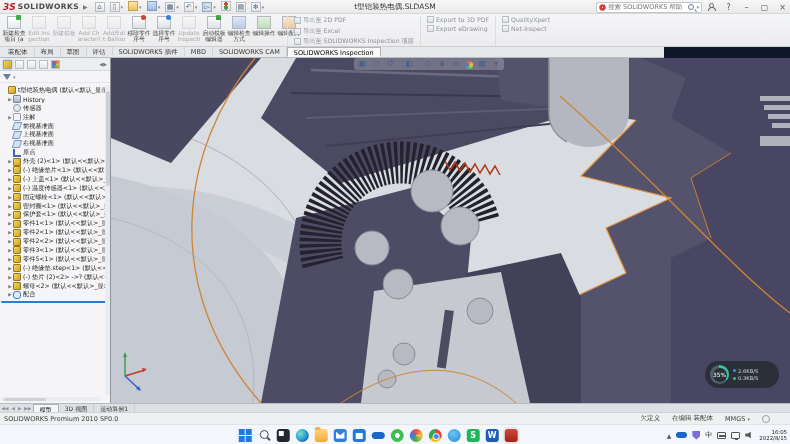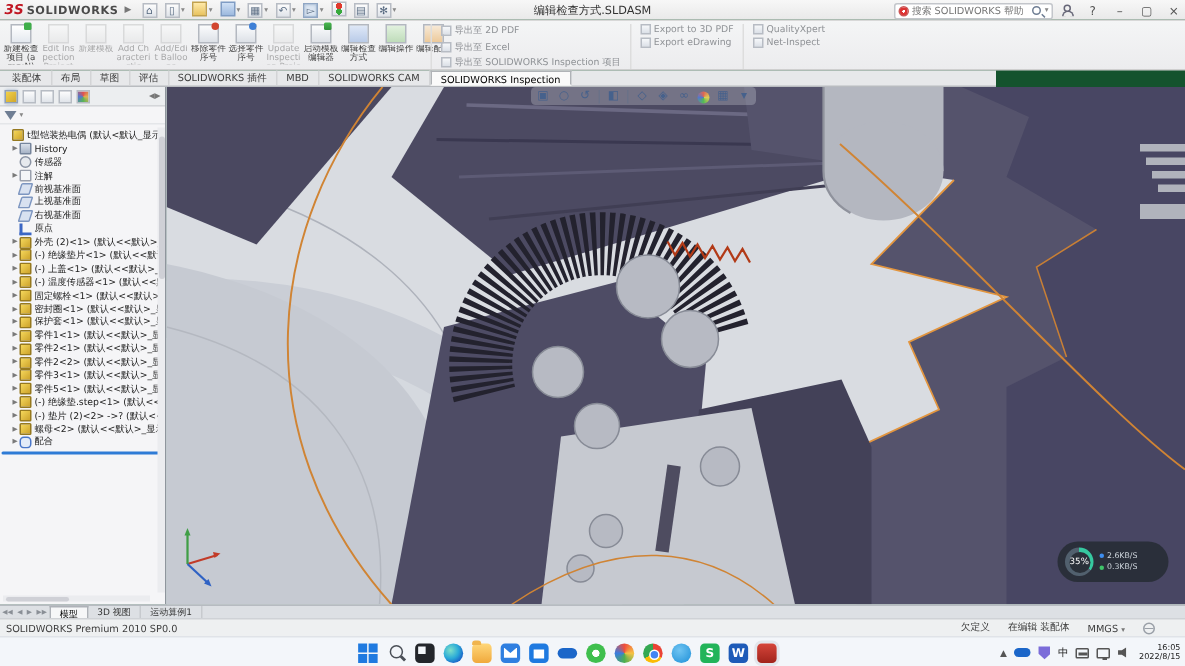--- a/index.html
+++ b/index.html
@@ -1,17 +1,17 @@
 <!DOCTYPE html>
 <html><head>
 <meta charset="utf-8">
 <style>
   *{margin:0;padding:0;box-sizing:border-box;}
   html,body{width:790px;height:444px;}
-  #screen{position:relative;width:790px;height:444px;overflow:hidden;background:#14532d;
+  #screen{position:relative;width:790px;height:444px;overflow:hidden;background:#0f172a;
     font-family:"DejaVu Sans","Liberation Sans",sans-serif;color:#333;-webkit-font-smoothing:antialiased;}
   .abs{position:absolute;}
 
   
   #titlebar{left:0;top:0;width:790px;height:14px;background:linear-gradient(#f7f7f7,#e9e9e9);
     border-bottom:1px solid #d8d8d8;display:flex;align-items:center;font-size:8px;}
   .logo{display:flex;align-items:center;margin-left:3px;white-space:nowrap;}
   .logo-mark{color:#c01622;font-weight:bold;font-style:italic;font-size:9px;}
   .logo-text{color:#4a4a4a;font-weight:bold;font-size:7.5px;letter-spacing:.4px;margin-left:2px;}
   .flyout{font-size:6px;color:#777;margin:0 6px 0 4px;}
@@ -239,21 +239,21 @@
         </span>
 
         <span class="qat-btn" data-caret="false">
           <span class="qat-wrap" data-icon="file-properties"><span class="qat-ico"></span></span>
         </span>
 
         <span class="qat-btn" data-caret="true">
           <span class="qat-wrap" data-icon="options"><span class="qat-ico"></span></span>
         </span>
       </div>
-    <div id="window-title">编辑检查方式.SLDASM</div>
+    <div id="window-title">t型铠装热电偶.SLDASM</div>
     <div id="search-box">
       <span class="sw-badge"></span>
       <input id="search-input" placeholder="搜索 SOLIDWORKS 帮助" style="">
       <span class="mag-ico"></span>
       <span class="sb-caret">▾</span>
     </div>
     <div id="win-controls">
       <span class="wc"><span class="login-ico"></span></span>
       <span class="wc">?</span>
       <span class="wc">–</span>

